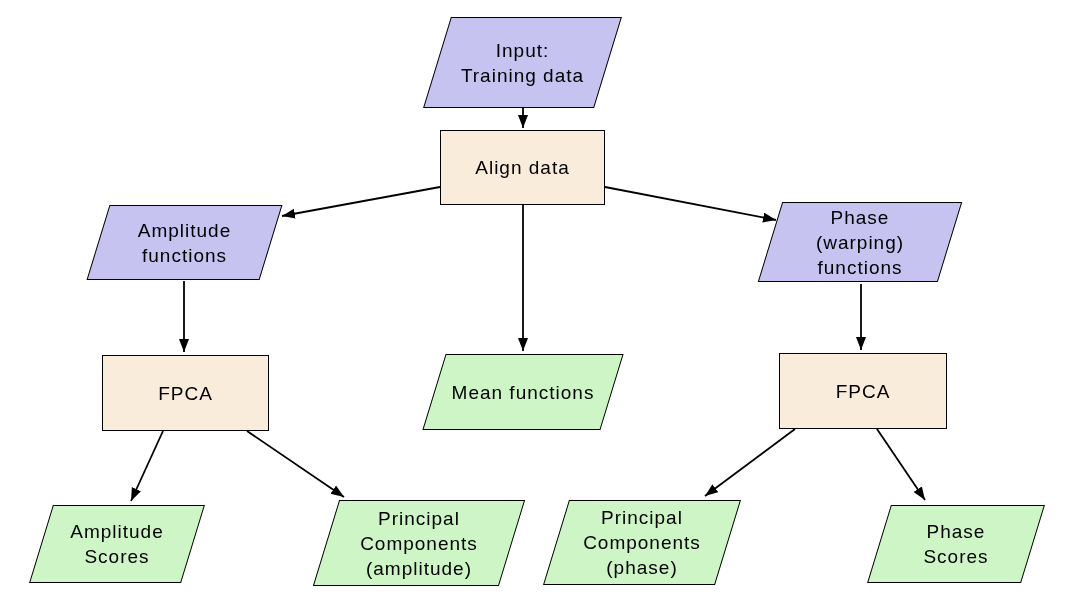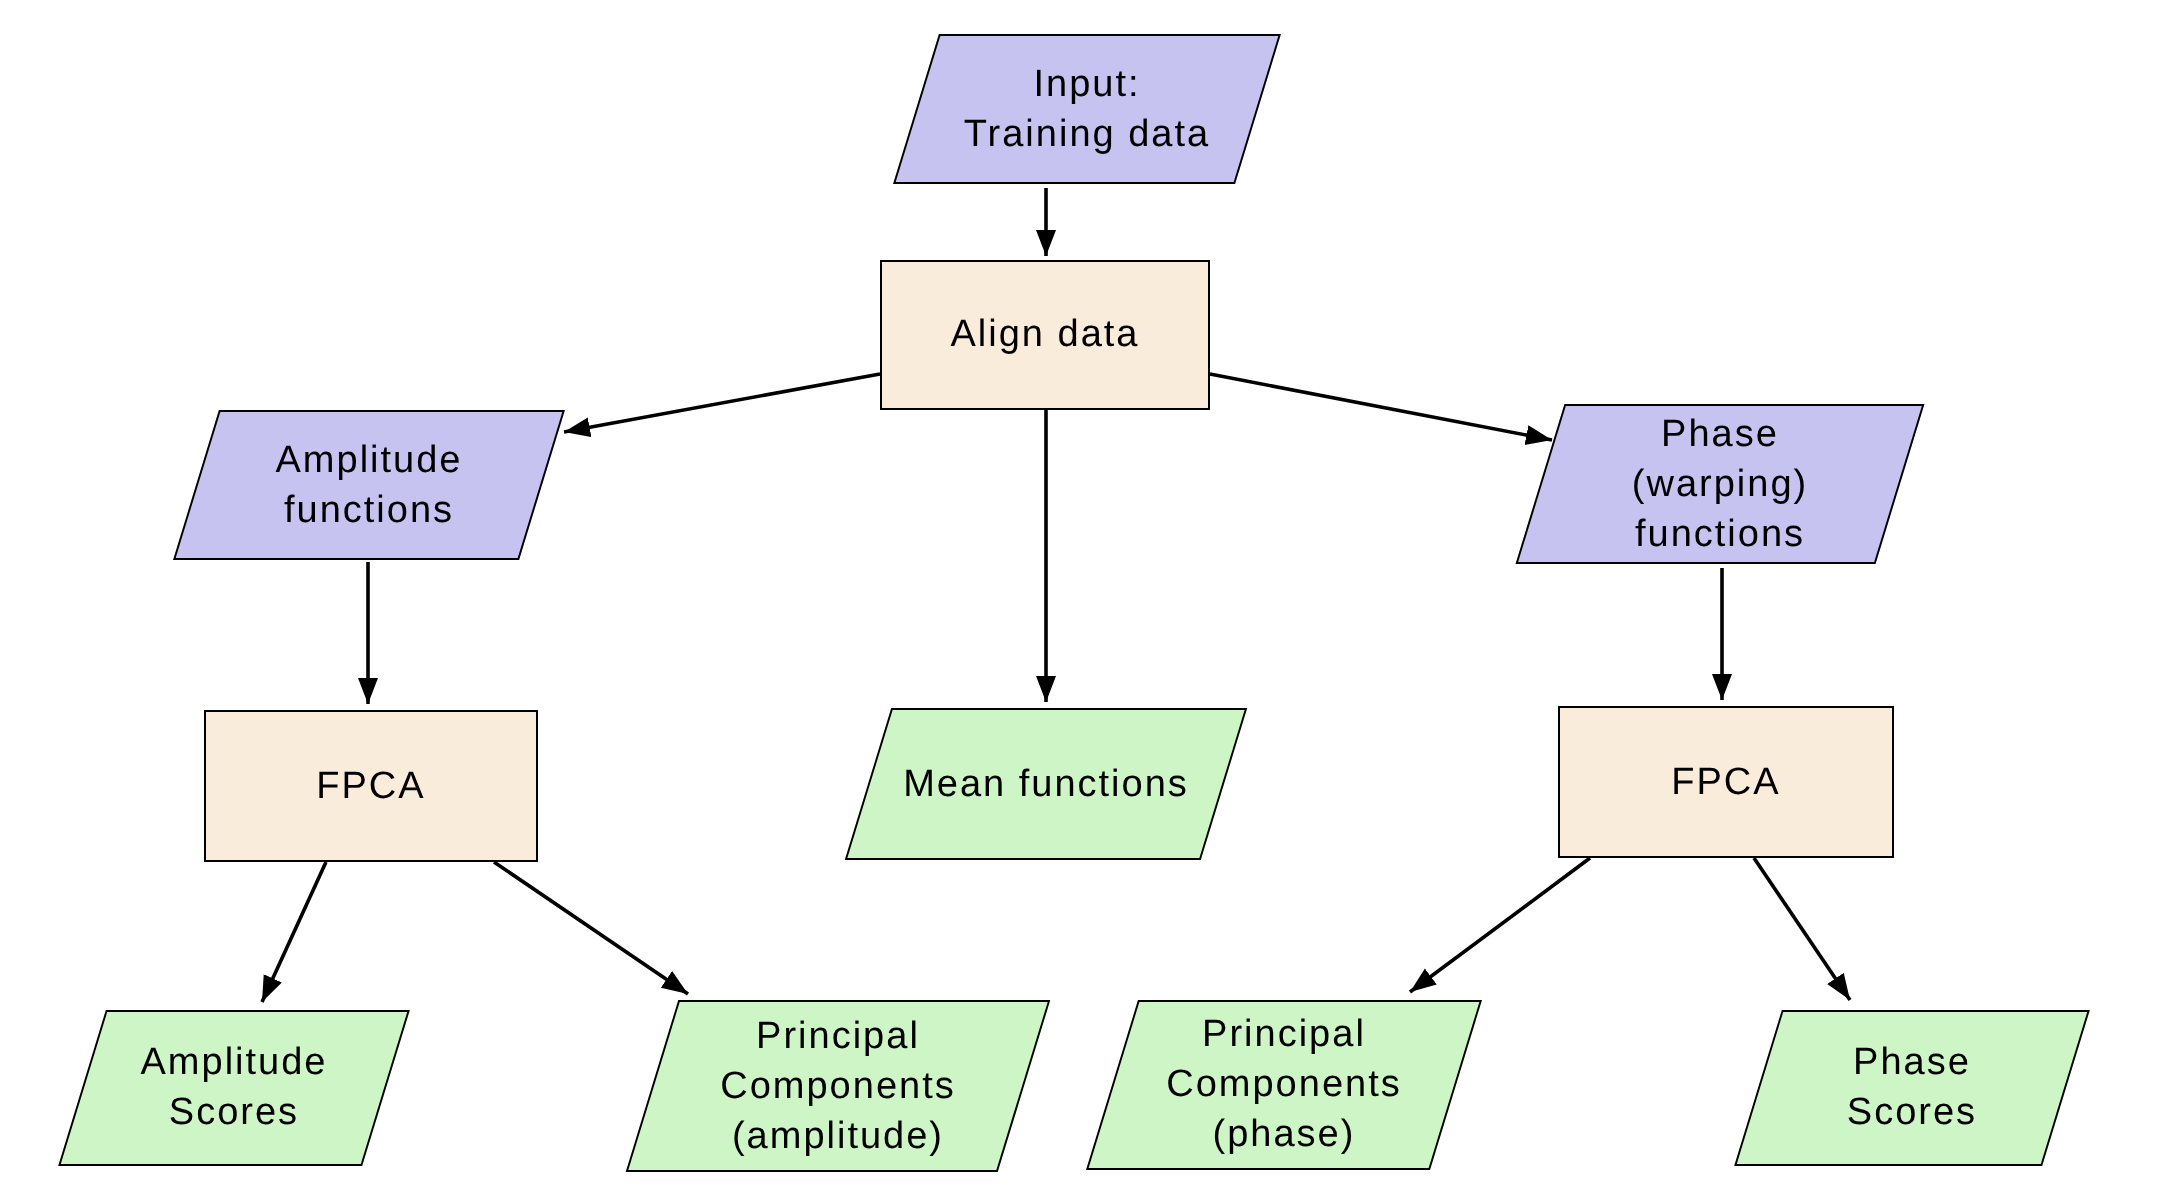--- a/index.html
+++ b/index.html
@@ -55,21 +55,21 @@
     <line x1="523" y1="205" x2="523" y2="351" marker-end="url(#ah)"></line>
     <line x1="605" y1="187" x2="776" y2="220" marker-end="url(#ah)"></line>
     <line x1="184" y1="281" x2="184" y2="352" marker-end="url(#ah)"></line>
     <line x1="861" y1="284" x2="861" y2="350" marker-end="url(#ah)"></line>
     <line x1="163" y1="431" x2="131" y2="501" marker-end="url(#ah)"></line>
     <line x1="247" y1="431" x2="344" y2="497" marker-end="url(#ah)"></line>
     <line x1="795" y1="429" x2="705" y2="496" marker-end="url(#ah)"></line>
     <line x1="877" y1="429" x2="925" y2="500" marker-end="url(#ah)"></line>
   </svg>
 
-  <div class="node pgram" style="left:458px; top:17px; width:171px; height:75px;">
+  <div class="node pgram" style="left:437px; top:17px; width:171px; height:91px;">
     <div class="shape" style="background-color: rgb(198, 195, 240);"></div>
     <div class="label">Input:
 Training data</div>
   </div>
 
   <div class="node" style="left:440px; top:130px; width:165px; height:75px;padding-left:44px;">
     <div class="shape" style="background-color: rgb(250, 236, 219);"></div>
     <div class="label">Align data</div>
   </div>
 

